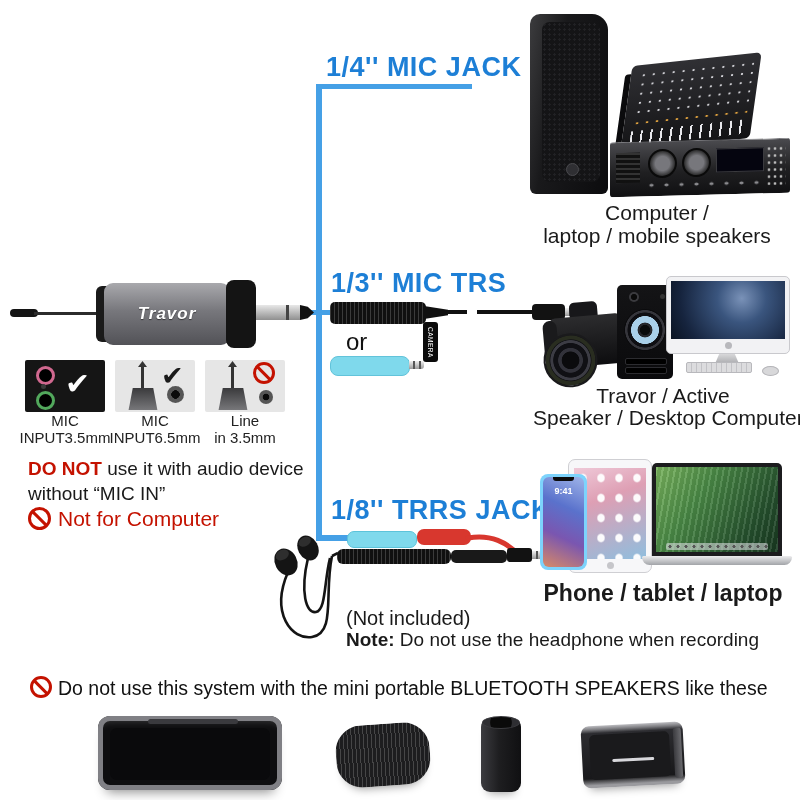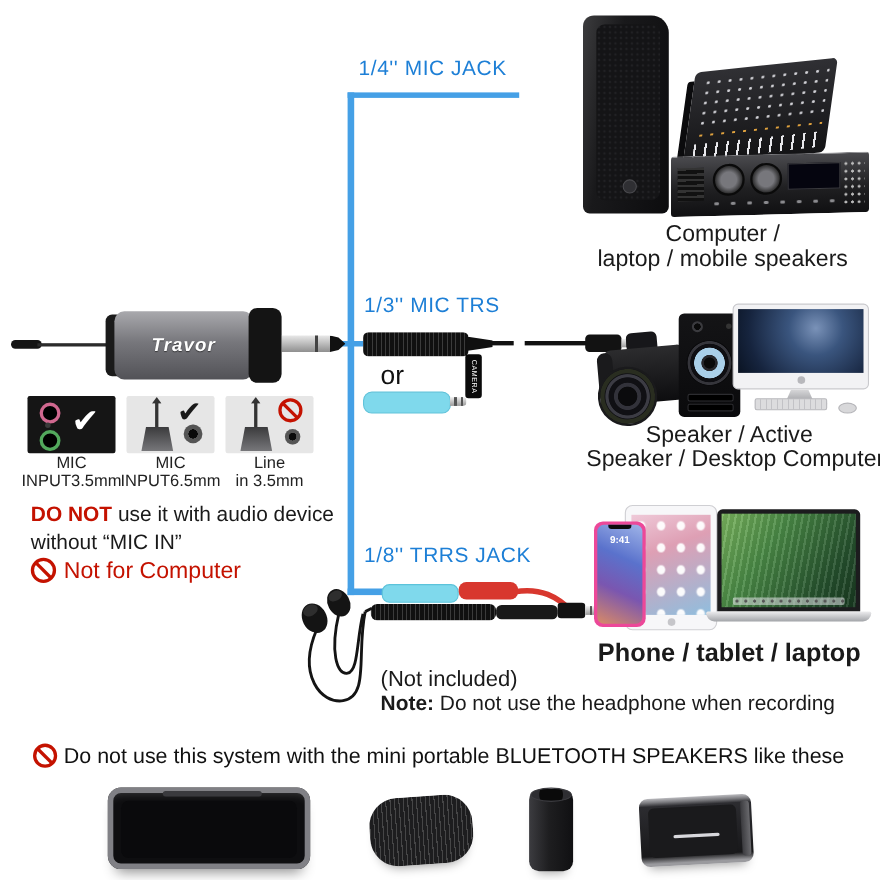--- a/index.html
+++ b/index.html
@@ -1,19 +1,19 @@
 <!DOCTYPE html>
 <html style="--accent-blue: #1d7fd6; --line-blue: #45a0e6; --cyan: #7fd9ec; --warn-red: #c41200; --splitter-red: #d8372e;"><head>
 <meta charset="utf-8">
 <style>
   html,body{margin:0;padding:0;background:#fff;}
   #stage{position:relative;width:800px;height:800px;background:#fff;overflow:hidden;
          font-family:"Liberation Sans","DejaVu Sans",sans-serif;color:#1a1a1a;}
   .abs{position:absolute;}
-  .jack-label{font-size:19px;font-weight:normal;color:var(--accent-blue);letter-spacing:.5px;white-space:nowrap;}
+  .jack-label{font-size:27px;font-weight:bold;color:var(--accent-blue);letter-spacing:.5px;white-space:nowrap;}
   .caption{font-size:21px;color:#1a1a1a;text-align:center;white-space:nowrap;}
   .blue-line{background:var(--line-blue);}
   .no-sign{border-radius:50%;border:3px solid var(--warn-red);box-sizing:border-box;}
   .no-sign::after{content:'';position:absolute;left:-2px;top:50%;margin-top:-1.5px;width:calc(100% + 4px);height:3px;
                   background:var(--warn-red);transform:rotate(45deg);}
   .panel{width:80px;height:52px;top:360px;}
   .panel-label{top:412px;width:96px;text-align:center;font-size:15px;line-height:17px;color:#222;}
   .ridges{background-image:repeating-linear-gradient(90deg,rgba(255,255,255,.18) 0 1px,transparent 1px 4px);}
   .metal-tip{background:linear-gradient(180deg,#f0f0f0,#9a9a9a);
              background-image:repeating-linear-gradient(90deg,transparent 0 4px,#555 4px 6px),linear-gradient(180deg,#f0f0f0,#9a9a9a);}
@@ -163,28 +163,28 @@
   <div class="abs" style="left:666px;top:276px;width:124px;height:100px;">
     <div class="abs" style="left:0;top:0;width:124px;height:78px;border-radius:5px;background:#f2f2f4;border:1px solid #c9c9cd;box-sizing:border-box;">
       <div class="abs" style="left:4px;top:4px;right:4px;bottom:14px;background:radial-gradient(circle at 62% 30%,#7a92b8 0%,#3a557e 30%,#16243e 75%,#0a1322 100%);"></div>
       <div class="abs" style="left:58px;bottom:4px;width:7px;height:7px;border-radius:50%;background:#b8b8bc;"></div>
     </div>
     <div class="abs" style="left:48px;top:78px;width:26px;height:12px;background:linear-gradient(180deg,#d8d8da,#9fa0a4);clip-path:polygon(20% 0,80% 0,100% 100%,0 100%);"></div>
     <div class="abs" style="left:38px;top:89px;width:48px;height:4px;border-radius:2px;background:#c6c6ca;"></div>
     <div class="abs" style="left:20px;top:86px;width:66px;height:11px;border-radius:2px;background:#dcdcde;border:1px solid #b8b8bc;box-sizing:border-box;background-image:repeating-linear-gradient(90deg,transparent 0 4px,#c2c2c6 4px 5px);"></div>
     <div class="abs" style="left:96px;top:90px;width:15px;height:8px;border-radius:50%;background:#d8d8da;border:1px solid #b4b4b8;"></div>
   </div>
-  <div class="abs caption" style="left:533px;top:384px;width:260px;">Speaker / Active</div>
+  <div class="abs caption" style="left:533px;top:384px;width:260px;">Travor / Active</div>
   <div class="abs caption" style="left:533px;top:406px;width:260px;">Speaker / Desktop Computer</div>
 
   <div class="abs" style="left:568px;top:459px;width:84px;height:114px;border-radius:7px;background:#f7f7f9;border:1px solid #cfcfd3;box-sizing:border-box;">
     <div class="abs" style="left:5px;top:8px;right:5px;bottom:13px;background:linear-gradient(160deg,#efc9d8 0%,#e8a9b8 35%,#9fc8e0 100%);background-image:radial-gradient(rgba(255,255,255,.95) 3px,rgba(255,255,255,0) 4.5px),linear-gradient(160deg,#efc9d8 0%,#de9fb4 35%,#8fbede 100%);background-size:18px 20px,100% 100%;"></div>
     <div class="abs" style="left:38px;bottom:3px;width:7px;height:7px;border-radius:50%;background:#c6c6ca;"></div>
   </div>
-  <div class="abs" style="left:540px;top:474px;width:47px;height:96px;border-radius:8px;background:#ec4899;">
+  <div class="abs" style="left:540px;top:474px;width:47px;height:96px;border-radius:8px;background:#7dd3fc;">
     <div class="abs" style="left:3px;top:3px;right:3px;bottom:3px;border-radius:6px;background:linear-gradient(205deg,#9fb4e8 0%,#5a72cc 35%,#7a56b0 65%,#d88a66 100%);">
       <div class="abs" style="left:0;top:9px;width:100%;text-align:center;font-size:9px;font-weight:bold;color:#fff;">9:41</div>
     </div>
     <div class="abs" style="left:13px;top:3px;width:21px;height:4px;border-radius:0 0 3px 3px;background:#0c0c0e;"></div>
   </div>
   <div class="abs" style="left:650px;top:463px;width:134px;height:110px;">
     <div class="abs" style="left:2px;top:0;width:130px;height:93px;border-radius:5px 5px 0 0;background:#1c1c1e;">
       <div class="abs" style="left:4px;top:4px;right:4px;bottom:4px;background:linear-gradient(125deg,#7ab45e 0%,#4a8a46 35%,#26522e 75%,#183820 100%);background-image:repeating-linear-gradient(100deg,rgba(255,255,255,.10) 0 2px,rgba(0,0,0,.08) 2px 6px),linear-gradient(125deg,#7ab45e 0%,#4a8a46 35%,#26522e 75%,#183820 100%);">
         <div class="abs" style="left:10px;bottom:2px;right:10px;height:7px;border-radius:2px;background:rgba(230,230,235,.55);background-image:radial-gradient(#555 1.4px,transparent 1.8px);background-size:8px 7px;"></div>
       </div>

